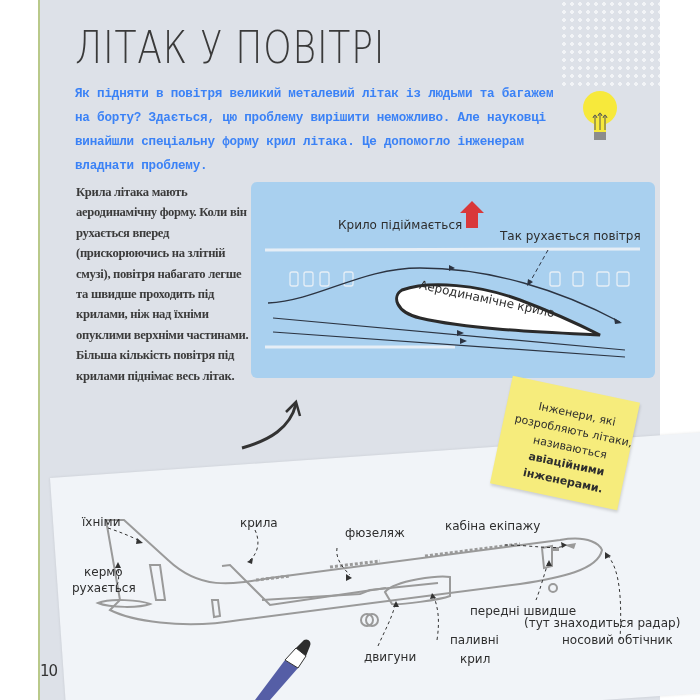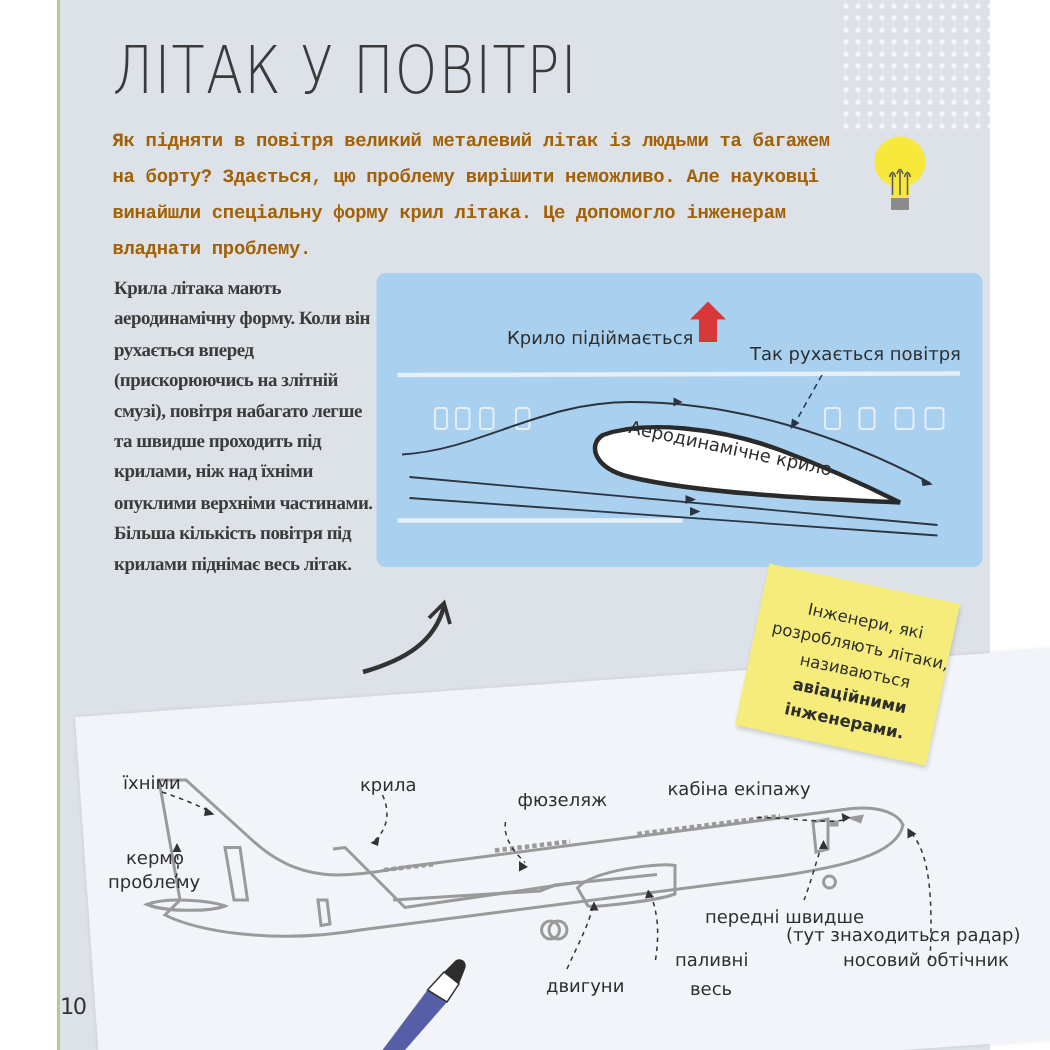--- a/index.html
+++ b/index.html
@@ -3,21 +3,21 @@
 <meta charset="utf-8">
 <style>
   html,body{margin:0;padding:0;}
   body{width:700px;height:700px;background:#ffffff;position:relative;overflow:hidden;font-family:"Liberation Mono",monospace;}
   .page{position:absolute;left:40px;top:0;width:620px;height:700px;background:#dde1e8;overflow:hidden;}
   .green-edge{position:absolute;left:38px;top:0;width:2px;height:700px;background:#b9c98a;}
   .dots{position:absolute;left:560px;top:0;width:100px;height:90px;
     background-image:radial-gradient(circle,#f4f6f9 1.6px,transparent 2px);
     background-size:8px 8px;opacity:.9;}
   .title{position:absolute;left:75px;top:22px;font-family:"DejaVu Sans",sans-serif;font-size:44px;letter-spacing:1px;color:#3a3a3a;font-weight:300;transform:scaleX(.82);transform-origin:left top;white-space:nowrap;}
-  .intro{position:absolute;left:75px;top:82px;width:500px;font-family:"Liberation Mono",monospace;font-size:12.6px;line-height:24px;color:#a16207;font-weight:bold;letter-spacing:-.2px;}
+  .intro{position:absolute;left:75px;top:82px;width:500px;font-family:"Liberation Mono",monospace;font-size:12.6px;line-height:24px;color:#3b82f6;font-weight:bold;letter-spacing:-.2px;}
   .bulb{position:absolute;left:580px;top:90px;width:40px;height:55px;}
   .side{position:absolute;left:76px;top:182px;width:180px;font-family:Liberation Serif, serif;font-size:12.6px;line-height:20.4px;color:#3b3b3b;font-weight:bold;letter-spacing:-.3px;}
   .panel{position:absolute;left:251px;top:182px;width:404px;height:196px;background:#a9d0ef;border-radius:6px;}
   .hand{font-family:"DejaVu Sans",sans-serif;color:#2d2d2d;}
   .lbl{position:absolute;font-size:12px;white-space:nowrap;color:#2e2e2e;font-family:"DejaVu Sans",sans-serif;}
   .note{position:absolute;left:500px;top:388px;width:130px;height:110px;background:#f6ec7c;transform:rotate(12deg);box-shadow:1px 2px 3px rgba(0,0,0,.15);}
   .note-text{position:absolute;left:500px;top:405px;width:140px;transform:rotate(12deg);text-align:center;font-family:"DejaVu Sans",sans-serif;font-size:11px;line-height:17px;color:#2e2e2e;}
   .note-text b{font-weight:bold;}
   .paper{position:absolute;left:50px;top:478px;width:680px;height:260px;background:#f1f4f8;transform:rotate(-4deg);transform-origin:left top;box-shadow:0 0 3px rgba(0,0,0,.1);}
   .pageno{position:absolute;left:40px;top:662px;font-family:"DejaVu Sans",sans-serif;font-weight:normal;font-size:15px;color:#333;letter-spacing:-1px;}
@@ -132,24 +132,24 @@
   </g>
   <g>
     <path d="M255 700 L285 660 L298 668 L270 700 Z" fill="#555ea6"></path>
     <path d="M285 660 L296 648 L306 656 L298 668 Z" fill="#ffffff" stroke="#333" stroke-width="1"></path>
     <path d="M296 648 L304 640 C308 638 312 642 310 646 L306 656 Z" fill="#2d2d2d"></path>
   </g>
 </svg>
 
 <div class="lbl hand" style="left:82px;top:515px;">їхніми</div>
 <div class="lbl hand" style="left:84px;top:565px;text-align:center;">кермо</div>
-<div class="lbl hand" style="left:72px;top:581px;">проблему</div>
+<div class="lbl hand" style="left:72px;top:581px;">рухається</div>
 <div class="lbl hand" style="left:240px;top:516px;">крила</div>
 <div class="lbl hand" style="left:345px;top:526px;">фюзеляж</div>
 <div class="lbl hand" style="left:445px;top:519px;">кабіна екіпажу</div>
 <div class="lbl hand" style="left:470px;top:604px;">передні швидше</div>
 <div class="lbl hand" style="left:364px;top:650px;">двигуни</div>
 <div class="lbl hand" style="left:450px;top:633px;">паливні</div>
-<div class="lbl hand" style="left:460px;top:652px;">весь</div>
+<div class="lbl hand" style="left:460px;top:652px;">крил</div>
 <div class="lbl hand" style="left:552px;top:633px;margin-left:10px;">носовий обтічник</div>
 <div class="lbl hand" style="left:524px;top:616px;">(тут знаходиться радар)</div>
 
 <div class="pageno">10</div>
 
 </body></html>

